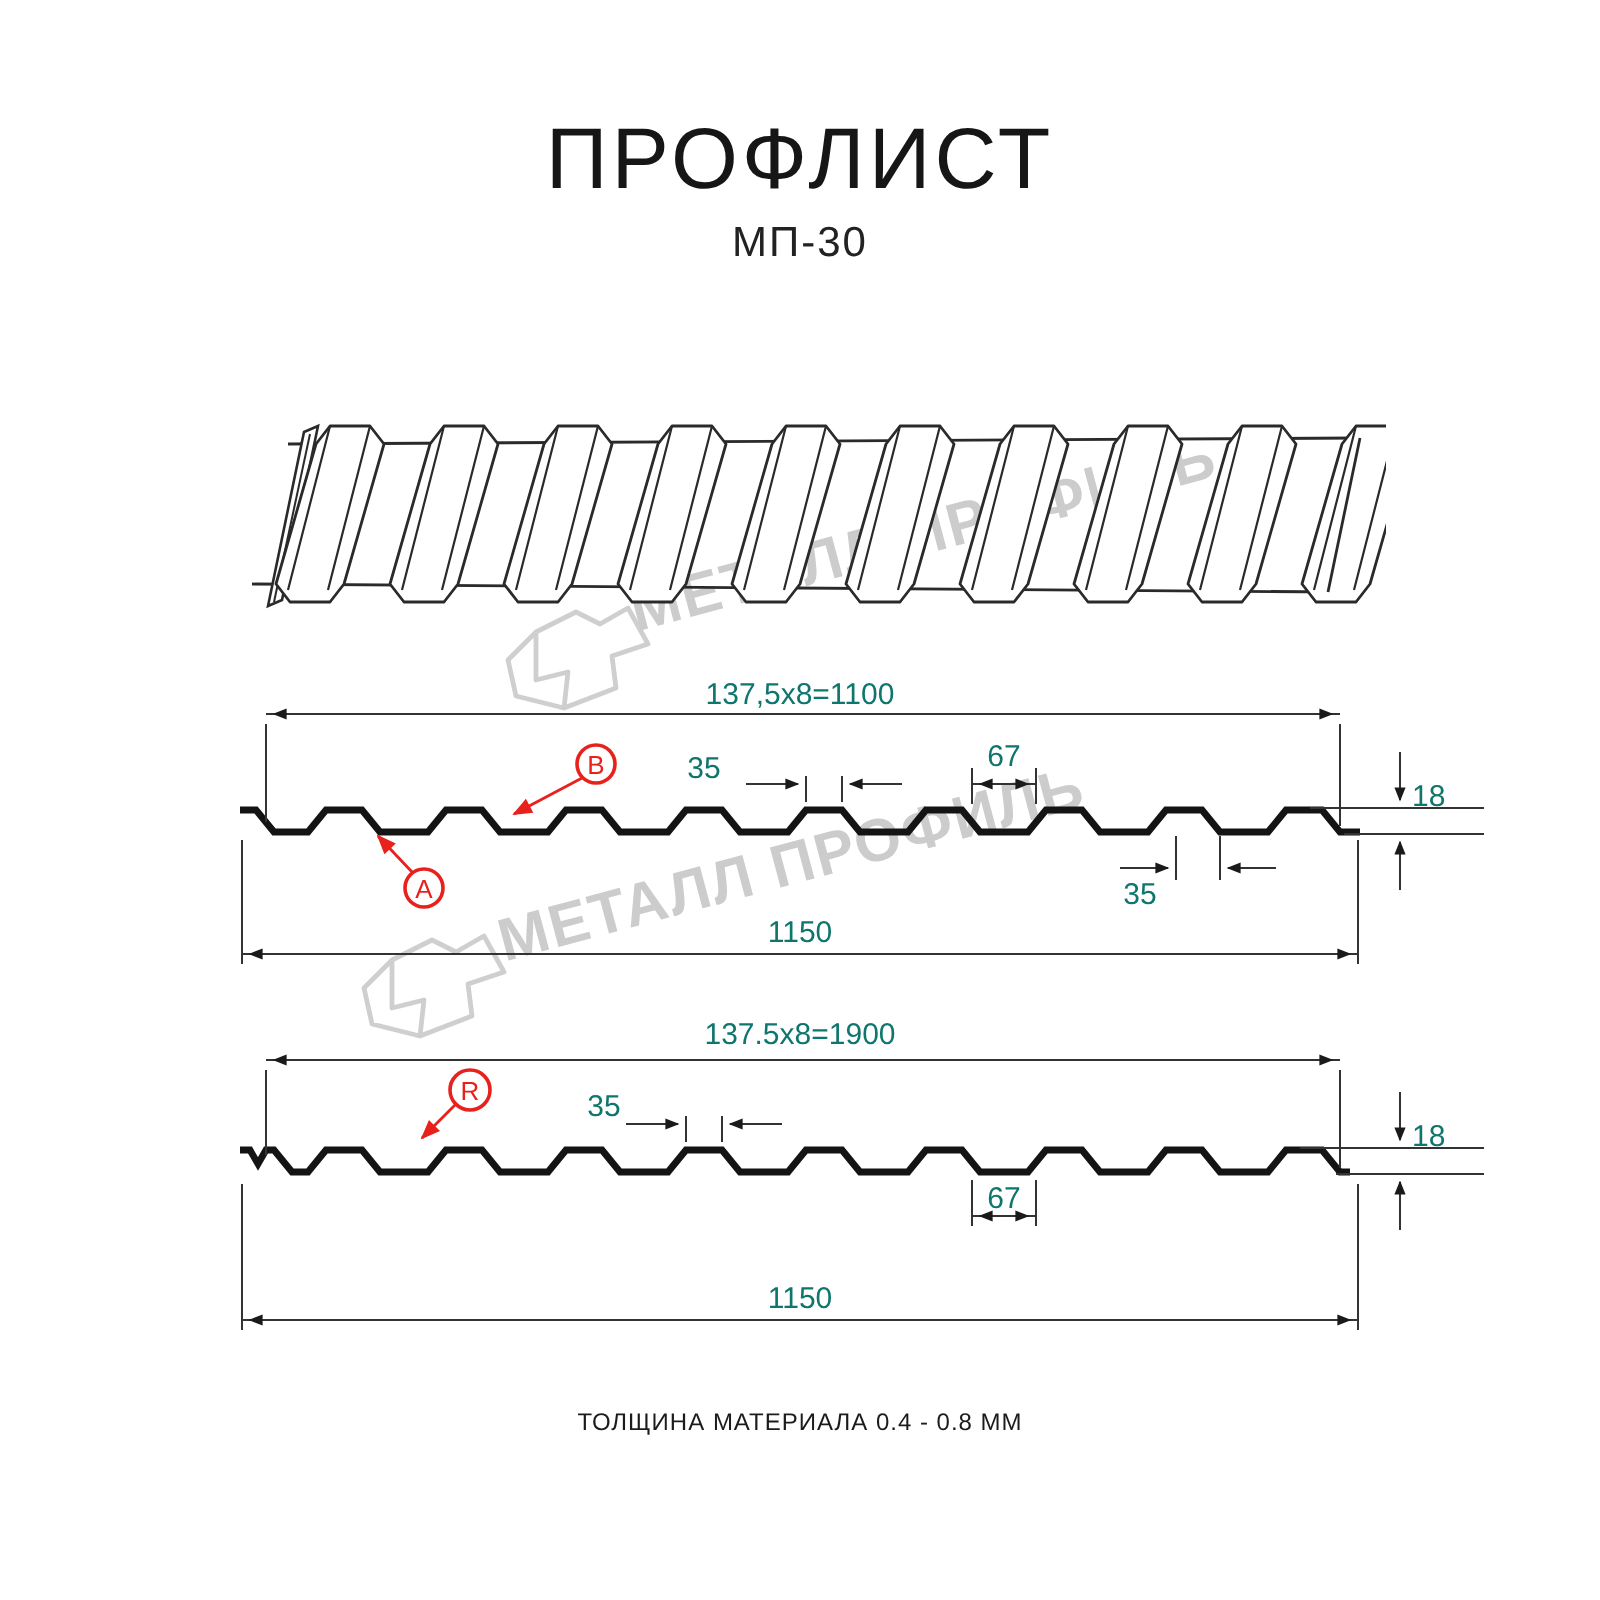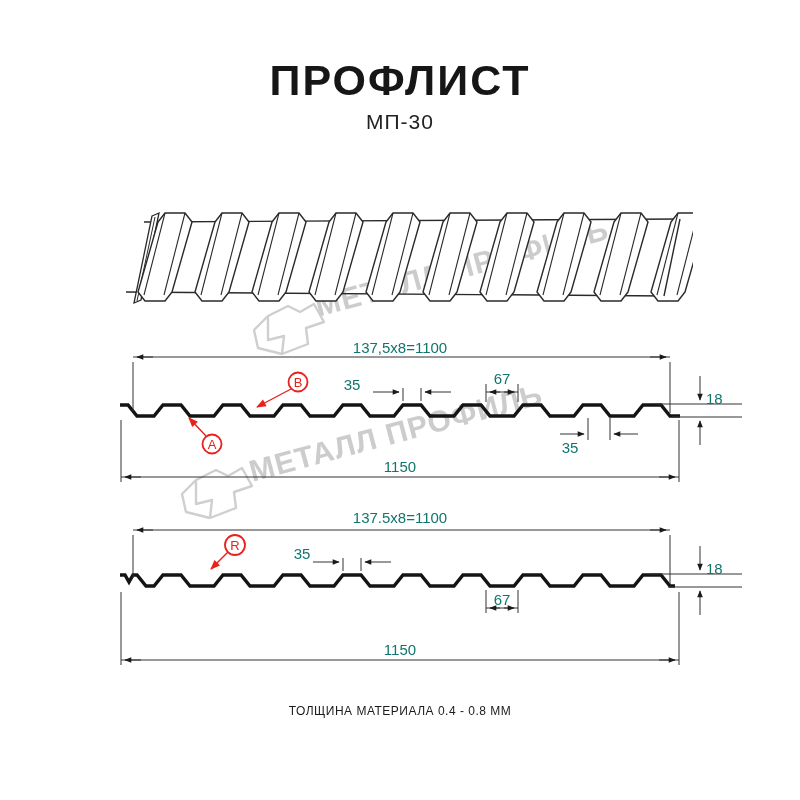--- a/index.html
+++ b/index.html
@@ -1,20 +1,20 @@
 <!DOCTYPE html>
 <html><head>
 <meta charset="utf-8">
 <style>
   html,body{margin:0;padding:0;}
   body{width:800px;height:800px;background:#ffffff;position:relative;overflow:hidden;
        font-family:"Liberation Sans","DejaVu Sans",sans-serif;color:#1a1a1a;}
   .abs{position:absolute;}
   .ctr{transform:translateX(-50%);white-space:nowrap;}
-  .title{left:400px;top:56px;font-size:43px;font-weight:bold;letter-spacing:2px;color:#161616;}
+  .title{left:400px;top:56px;font-size:43px;font-weight:normal;letter-spacing:2px;color:#161616;}
   .subtitle{left:400px;top:110px;font-size:21px;font-weight:400;letter-spacing:1px;color:#222;}
   .footer{left:400px;top:704px;font-size:12px;letter-spacing:0.5px;color:#1b1b1b;}
   .dim{font-size:15px;color:#0f766e;}
   .wm-text{font-size:30px;font-weight:bold;color:#cccccc;letter-spacing:1px;white-space:nowrap;
            transform:rotate(-15deg);transform-origin:left center;}
   svg{position:absolute;left:0;top:0;}
   .nosel{user-select:none;}
 </style>
 </head>
 <body>
@@ -187,19 +187,19 @@
   </g>
 </svg>
 
 <div class="abs ctr dim nosel" style="left:400px;top:339px;">137,5x8=1100</div>
 <div class="abs ctr dim nosel" style="left:352px;top:376px;">35</div>
 <div class="abs ctr dim nosel" style="left:502px;top:370px;">67</div>
 <div class="abs dim nosel" style="left:706px;top:390px;">18</div>
 <div class="abs ctr dim nosel" style="left:570px;top:439px;">35</div>
 <div class="abs ctr dim nosel" style="left:400px;top:458px;">1150</div>
 
-<div class="abs ctr dim nosel" style="left:400px;top:509px;">137.5x8=1100</div>
+<div class="abs ctr dim nosel" style="left:400px;top:509px;">137.5x8=1900</div>
 <div class="abs ctr dim nosel" style="left:302px;top:545px;">35</div>
 <div class="abs ctr dim nosel" style="left:502px;top:591px;">67</div>
 <div class="abs dim nosel" style="left:706px;top:560px;">18</div>
 <div class="abs ctr dim nosel" style="left:400px;top:641px;">1150</div>
 
 <div class="abs ctr footer nosel">ТОЛЩИНА МАТЕРИАЛА 0.4 - 0.8 ММ</div>
 
 </body></html>

